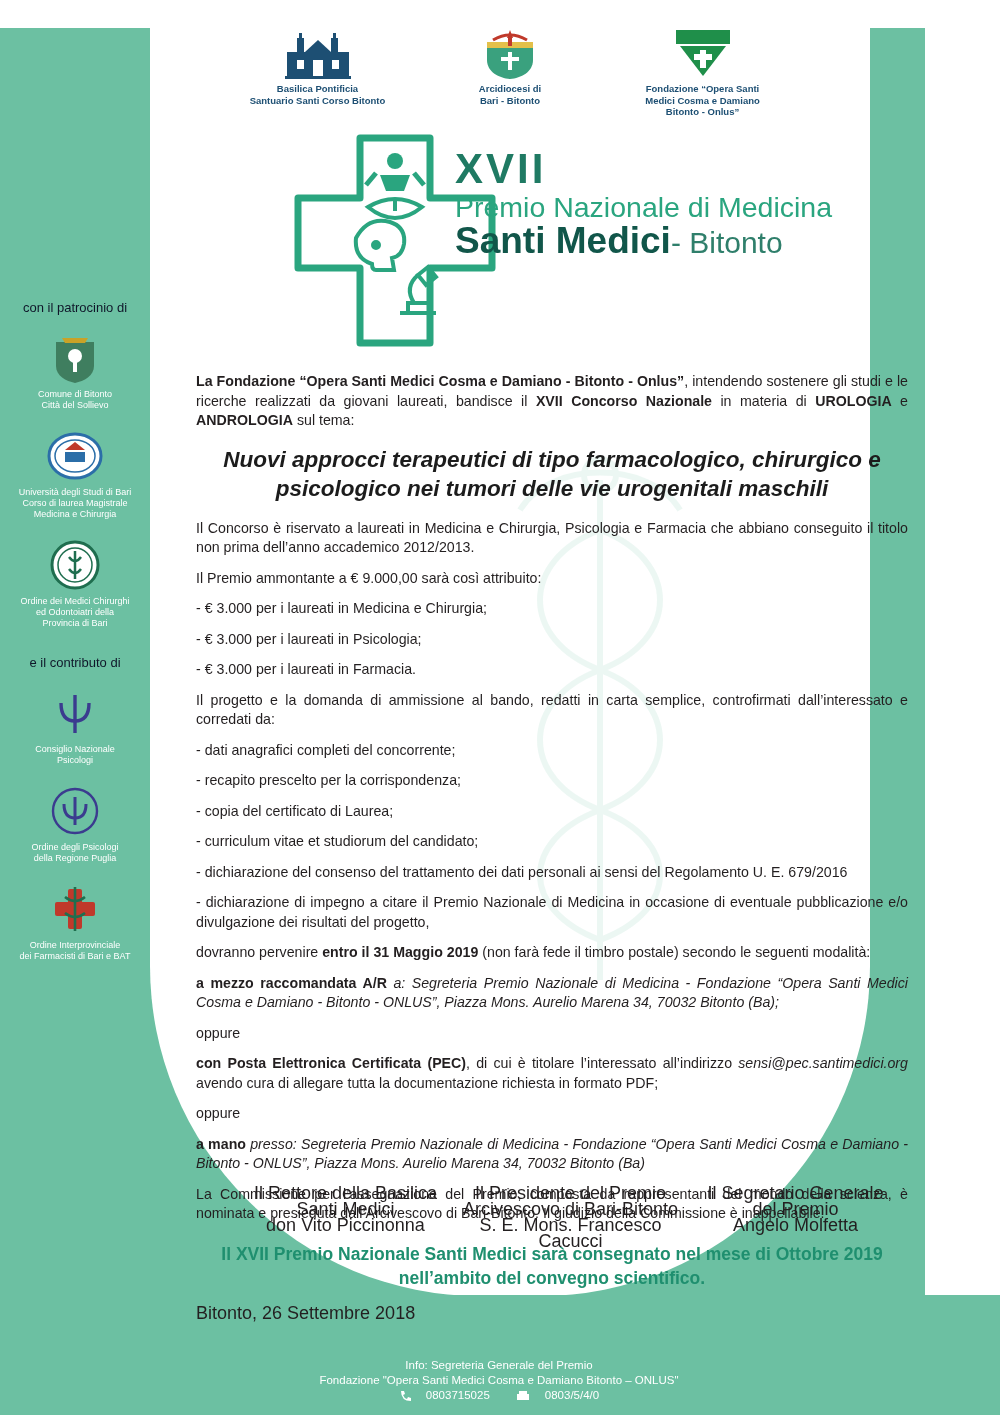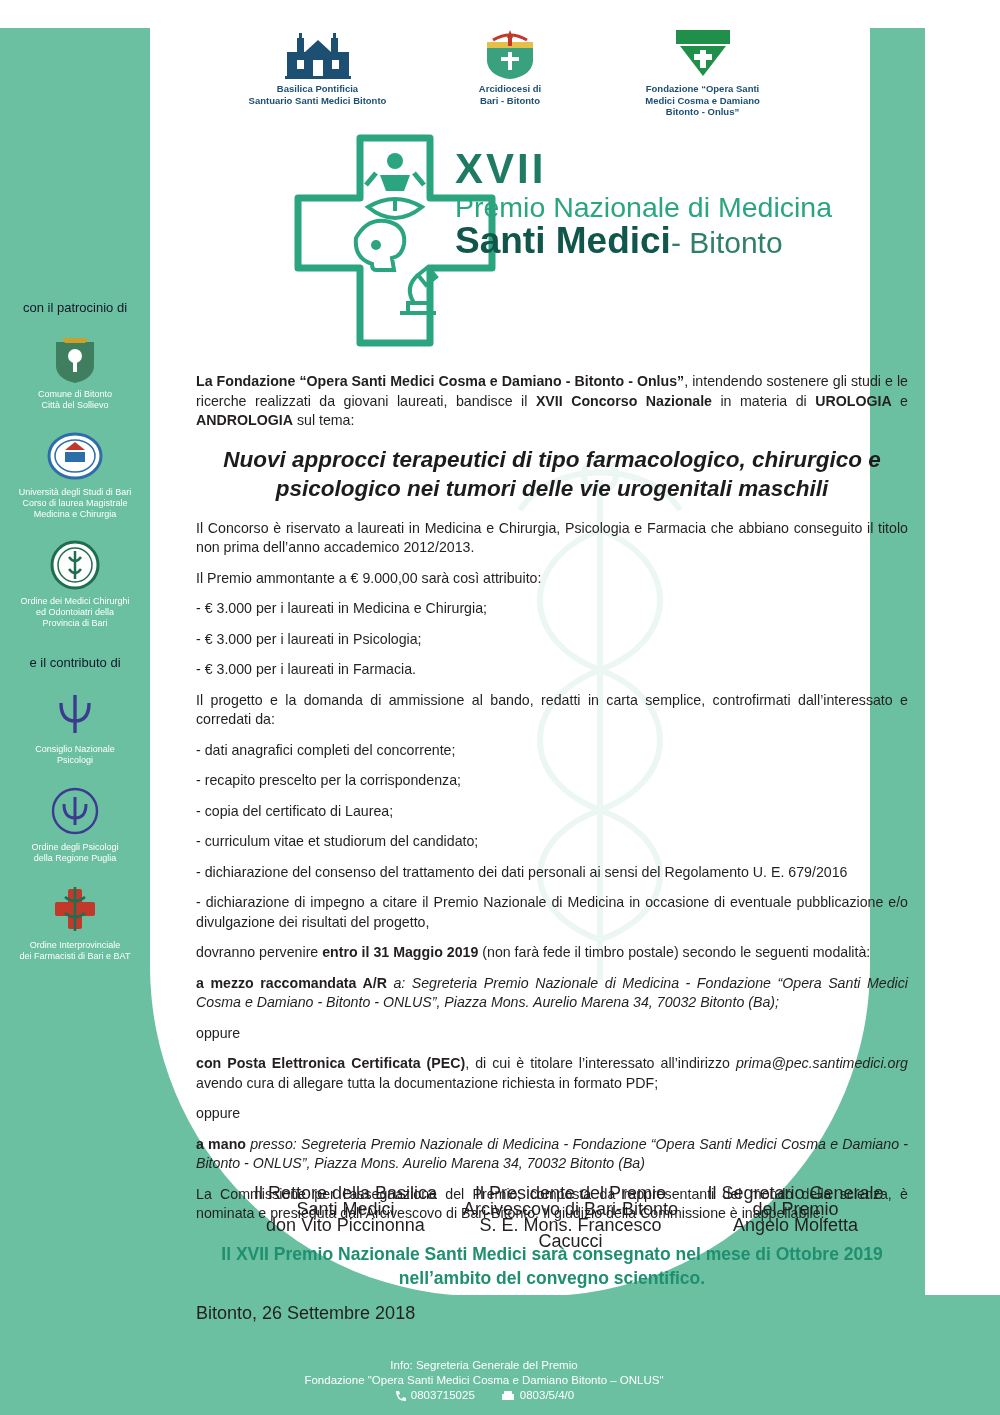--- a/index.html
+++ b/index.html
@@ -101,25 +101,25 @@
     font-size:18px;line-height:16px;color:#231f20;
   }
   .sig{width:225px;}
   
   .watermark{
     position:absolute;left:430px;top:440px;width:340px;height:560px;opacity:.12;
     pointer-events:none;
   }
   
   .footer-text{
-    position:absolute;left:0;bottom:12px;width:968px;text-align:center;
+    position:absolute;left:15px;bottom:12px;width:968px;text-align:center;
     color:#ffffff;font-size:11.5px;line-height:15px;
   }
   .footer-row{display:flex;justify-content:center;gap:26px;align-items:center;}
-  .fi{display:inline-flex;align-items:center;gap:5px;}
+  .fi{display:inline-flex;align-items:center;gap:15px;}
 </style>
 </head>
 <body>
 
 <div class="green-frame"></div>
 <div class="white-top"></div>
 <div class="white-sheet round"></div>
 <div class="white-right"></div>
 <div class="white-left-bottom"></div>
 <div class="footer-band"></div>
@@ -151,21 +151,21 @@
           <path d="M22 22 L35 10 L48 22 Z"></path>
         </g>
         <g fill="#ffffff">
           <rect x="30" y="30" width="10" height="16"></rect>
           <rect x="14" y="30" width="7" height="9"></rect>
           <rect x="49" y="30" width="7" height="9"></rect>
         </g>
       </svg>
     </div>
     <div class="cap" style="white-space: pre-line;">Basilica Pontificia
-Santuario Santi Medici Bitonto</div>
+Santuario Santi Corso Bitonto</div>
   </div>
 
   <div class="top-logo">
     <div class="tl-icon">
       <svg width="62" height="52" viewBox="0 0 62 52">
         <path d="M8 14 h46 v18 c0 12 -12 18 -23 19 C20 50 8 44 8 32 Z" fill="#3aa17e"></path>
         <path d="M8 14 h46 v6 H8 Z" fill="#e3c04a"></path>
         <path d="M31 2 l3 8 h-6 Z" fill="#c0392b"></path>
         <rect x="29" y="8" width="4" height="10" fill="#c0392b"></rect>
         <path d="M14 12 q17 -10 34 0" fill="none" stroke="#c0392b" stroke-width="3"></path>
@@ -350,21 +350,21 @@
   <p class="tight">- copia del certificato di Laurea;</p>
   <p class="tight">- curriculum vitae et studiorum del candidato;</p>
   <p class="tight">- dichiarazione del consenso del trattamento dei dati personali ai sensi del Regolamento U. E. 679/2016</p>
   <p class="tight"> - dichiarazione di impegno a citare il Premio Nazionale di Medicina in occasione di eventuale pubblicazione e/o divulgazione dei risultati del progetto,</p>
 
   <p><span>dovranno pervenire </span><span class="b">entro il 31 Maggio 2019</span><span> (non farà fede il timbro postale) secondo le seguenti modalità:</span></p>
 
   <p><span class="b">a mezzo raccomandata A/R</span><span style="font-style:italic"> a: Segreteria Premio Nazionale di Medicina - Fondazione “Opera Santi Medici Cosma e Damiano - Bitonto - ONLUS”, Piazza Mons. Aurelio Marena 34, 70032 Bitonto (Ba);</span></p>
   <p>oppure</p>
 
-  <p><span class="b">con Posta Elettronica Certificata (PEC)</span><span>, di cui è titolare l’interessato all’indirizzo </span><span style="font-style:italic">prima@pec.santimedici.org</span><span> avendo cura di allegare tutta la documentazione richiesta in formato PDF;</span></p>
+  <p><span class="b">con Posta Elettronica Certificata (PEC)</span><span>, di cui è titolare l’interessato all’indirizzo </span><span style="font-style:italic">sensi@pec.santimedici.org</span><span> avendo cura di allegare tutta la documentazione richiesta in formato PDF;</span></p>
   <p>oppure</p>
 
   <p><span class="b">a mano</span><span style="font-style:italic"> presso: Segreteria Premio Nazionale di Medicina - Fondazione “Opera Santi Medici Cosma e Damiano - Bitonto - ONLUS”, Piazza Mons. Aurelio Marena 34, 70032 Bitonto (Ba)</span></p>
 
   <p>La Commissione per l’assegnazione del Premio, composta da rappresentanti del mondo della scienza, è nominata e presieduta dall’Arcivescovo di Bari-Bitonto. Il giudizio della Commissione è inappellabile.</p>
 
   <div class="final-green">Il XVII Premio Nazionale Santi Medici sarà consegnato nel mese di Ottobre 2019 nell’ambito del convegno scientifico.</div>
 
   <p class="date-line">Bitonto, 26 Settembre 2018</p>
 </div>

